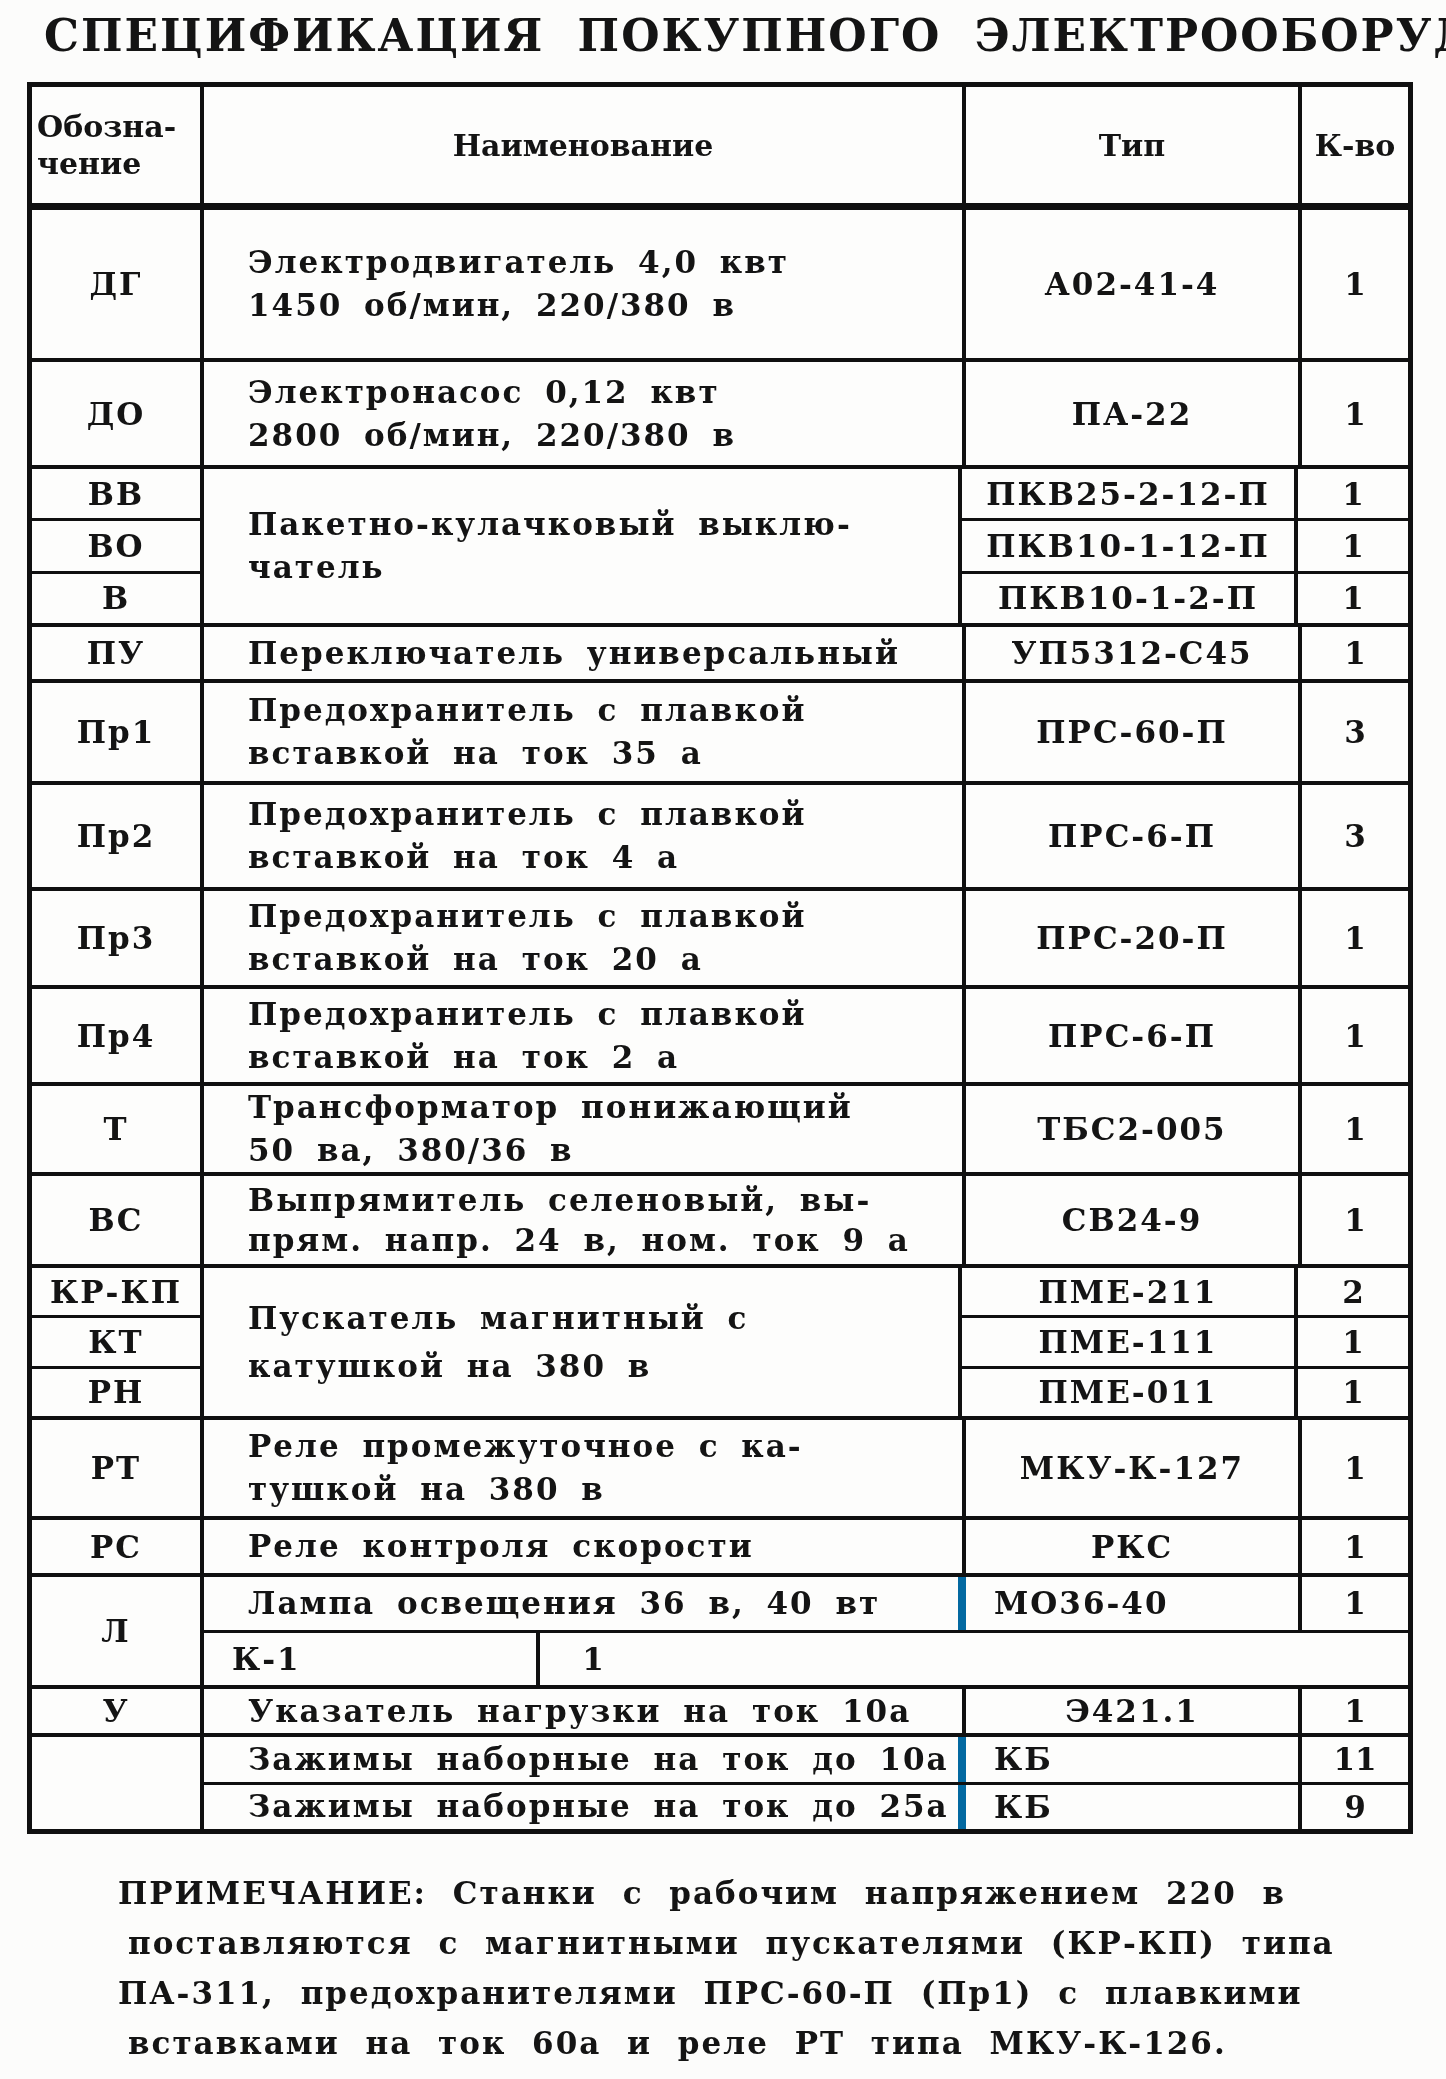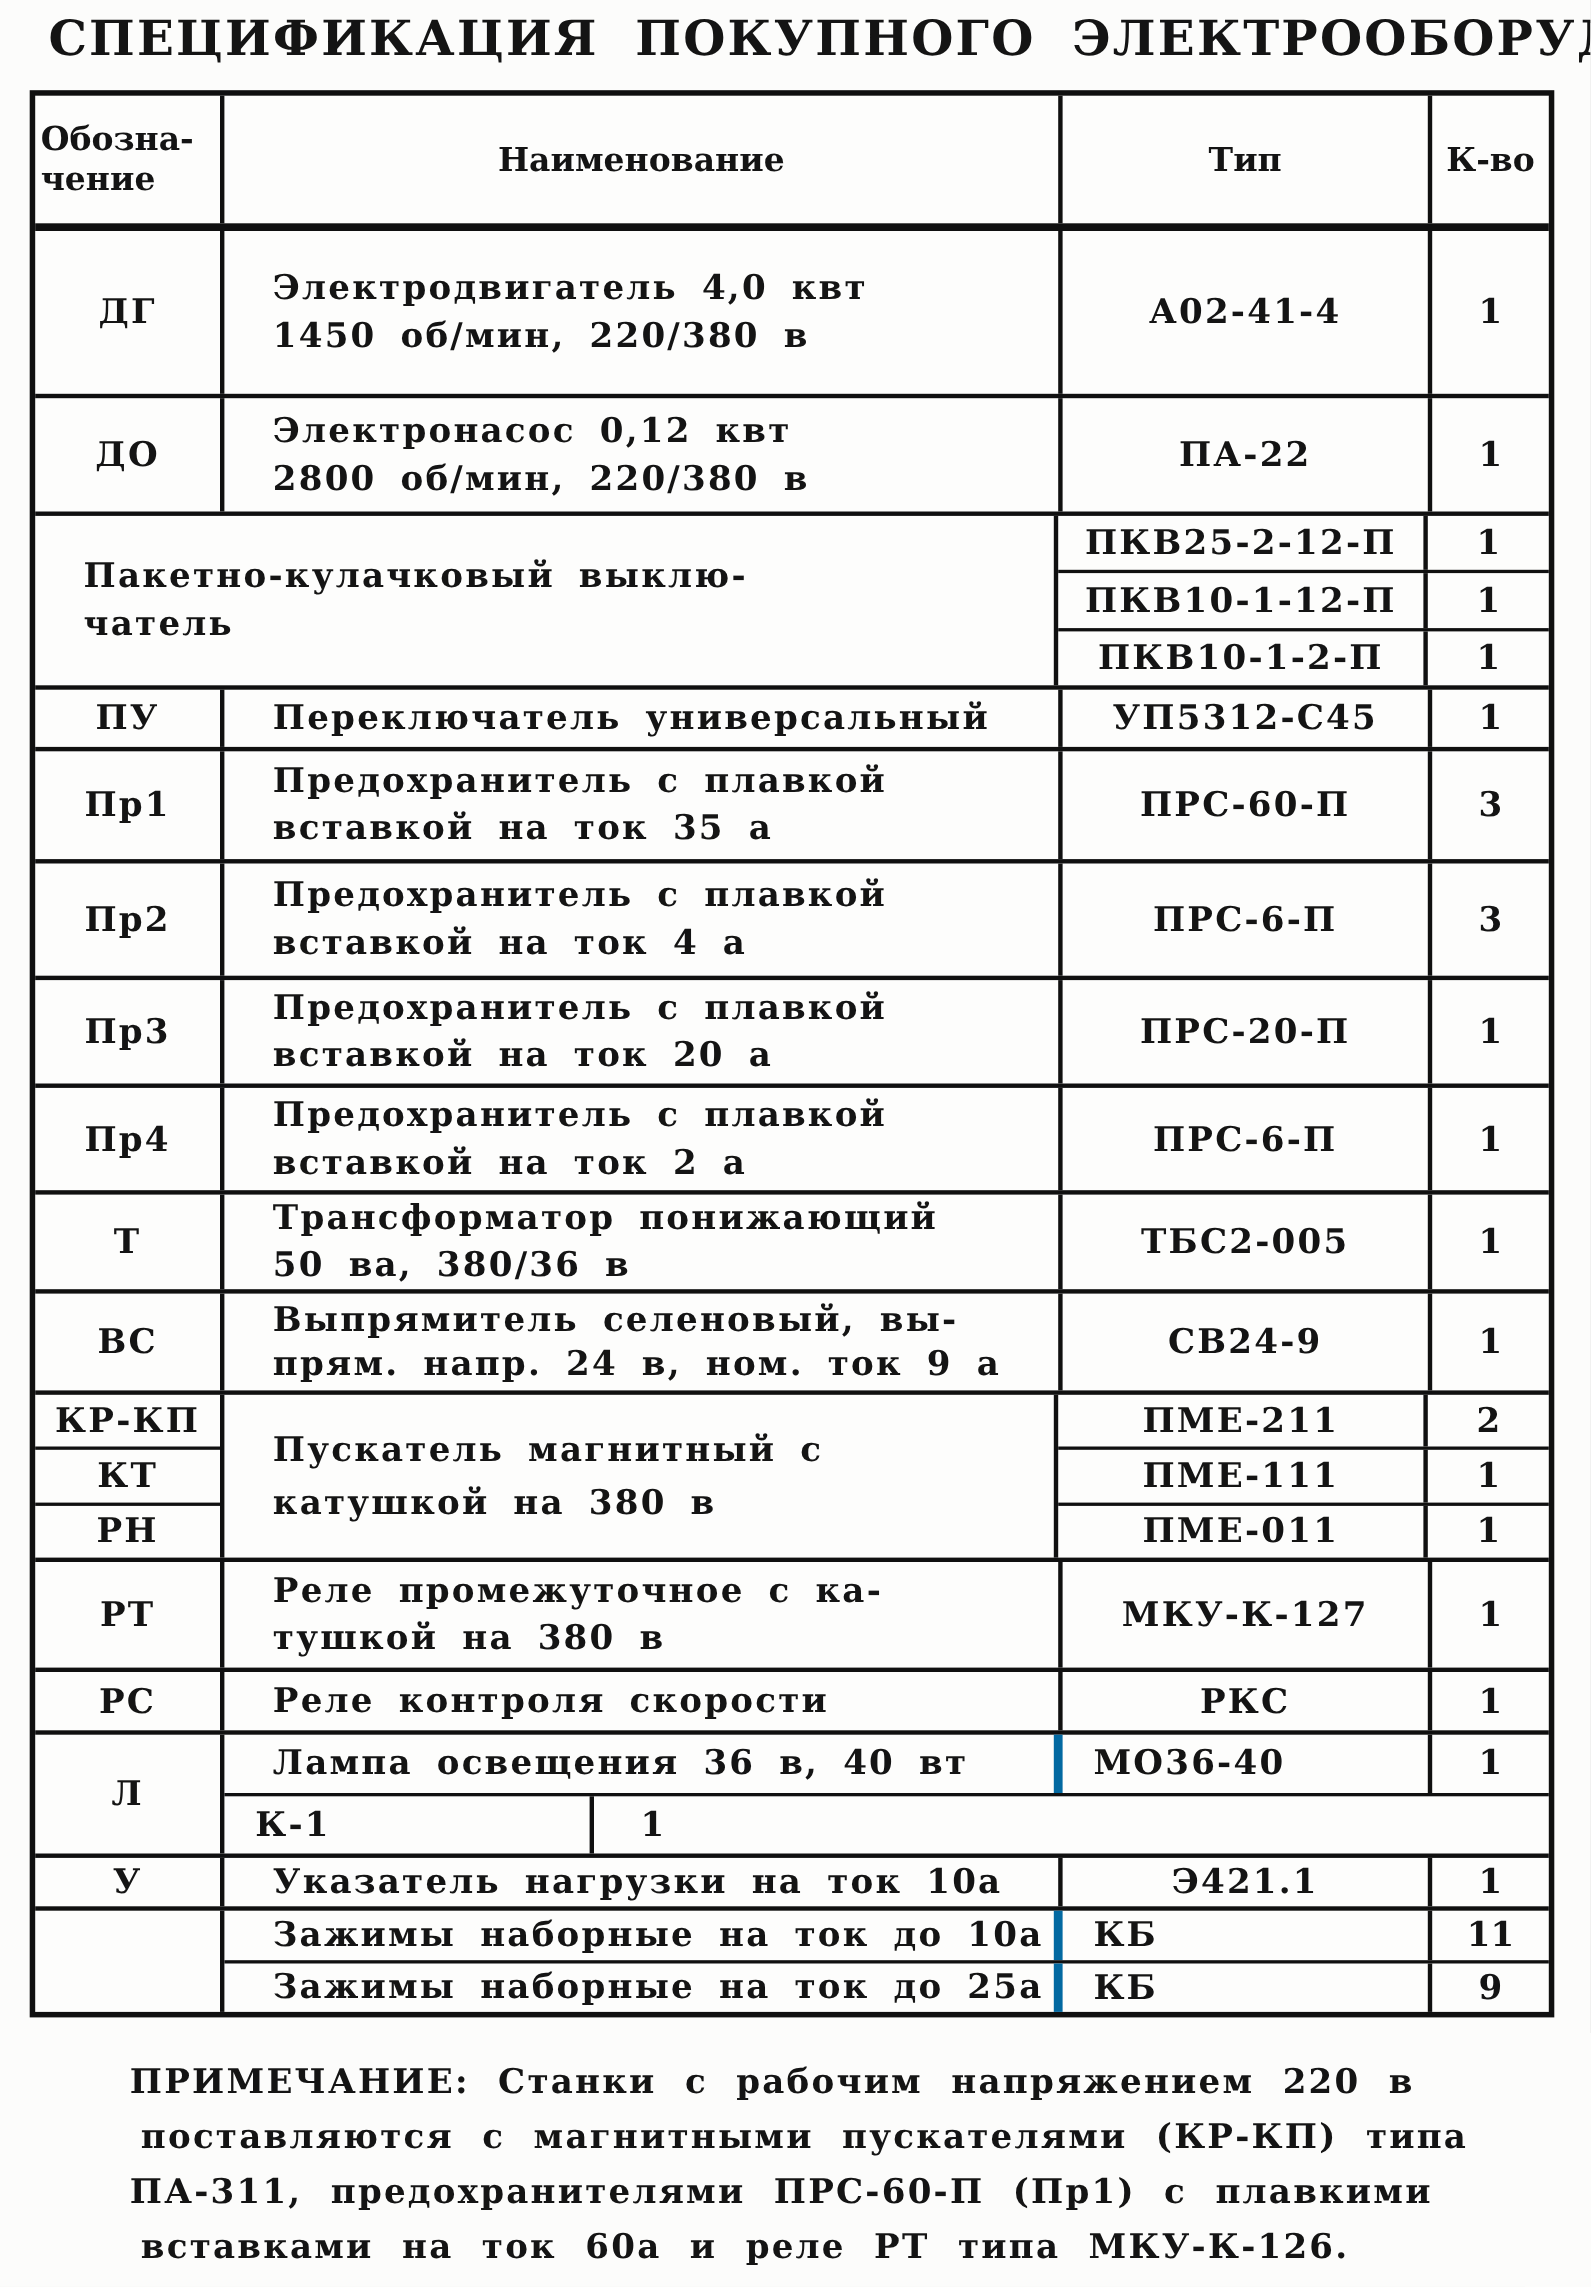--- a/index.html
+++ b/index.html
@@ -102,20 +102,31 @@
         </div>
       <div class="c3">
           <span class="tp">ПА-22</span>
         </div>
       <div class="c4">
           <span class="qt">1</span>
         </div>
     </div>
 
     <div class="trow" style="height:158px">
+      <div class="c1 stack">
+        <div class="sub">
+            <span class="dg">ВВ</span>
+          </div>
+        <div class="sub">
+            <span class="dg">ВО</span>
+          </div>
+        <div class="sub">
+            <span class="dg">В</span>
+          </div>
+      </div>
       <div class="c2">
           <span class="nm">Пакетно-кулачковый выклю-
 чатель</span>
         </div>
       <div class="c34">
         <div class="sub pair">
           <div class="pt">
               <span class="tp">ПКВ25-2-12-П</span>
             </div>
           <div class="pq">

